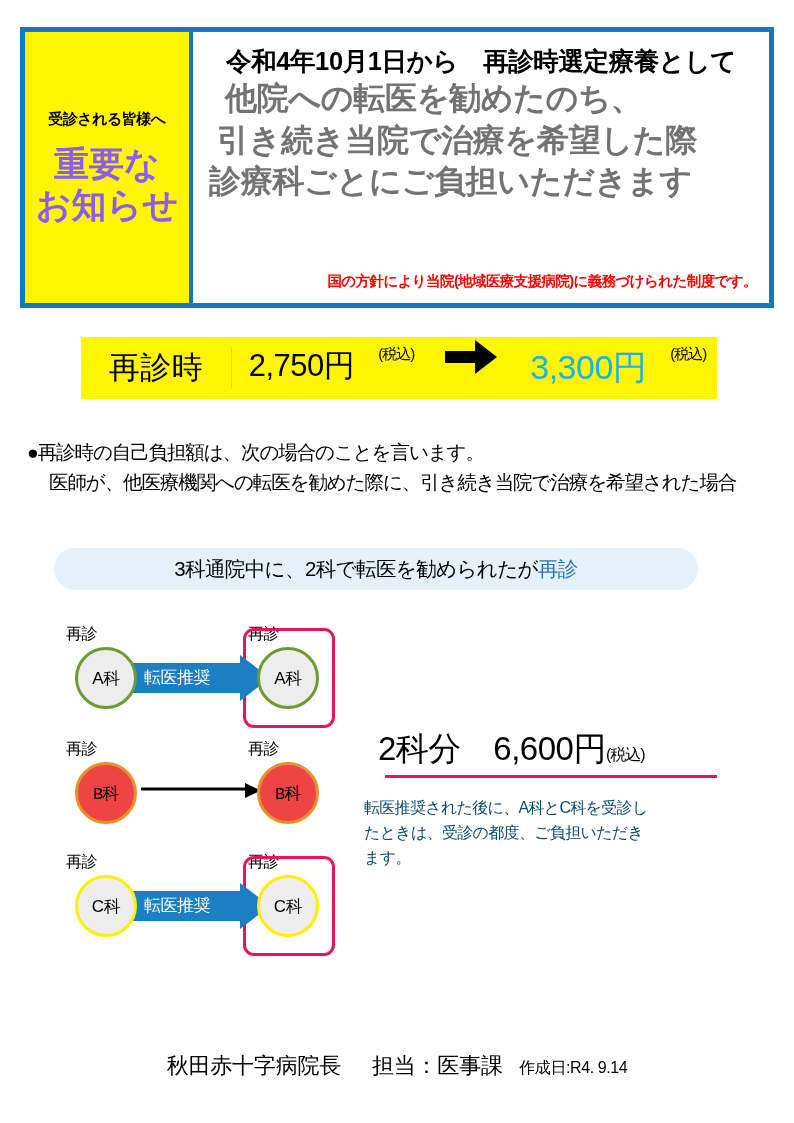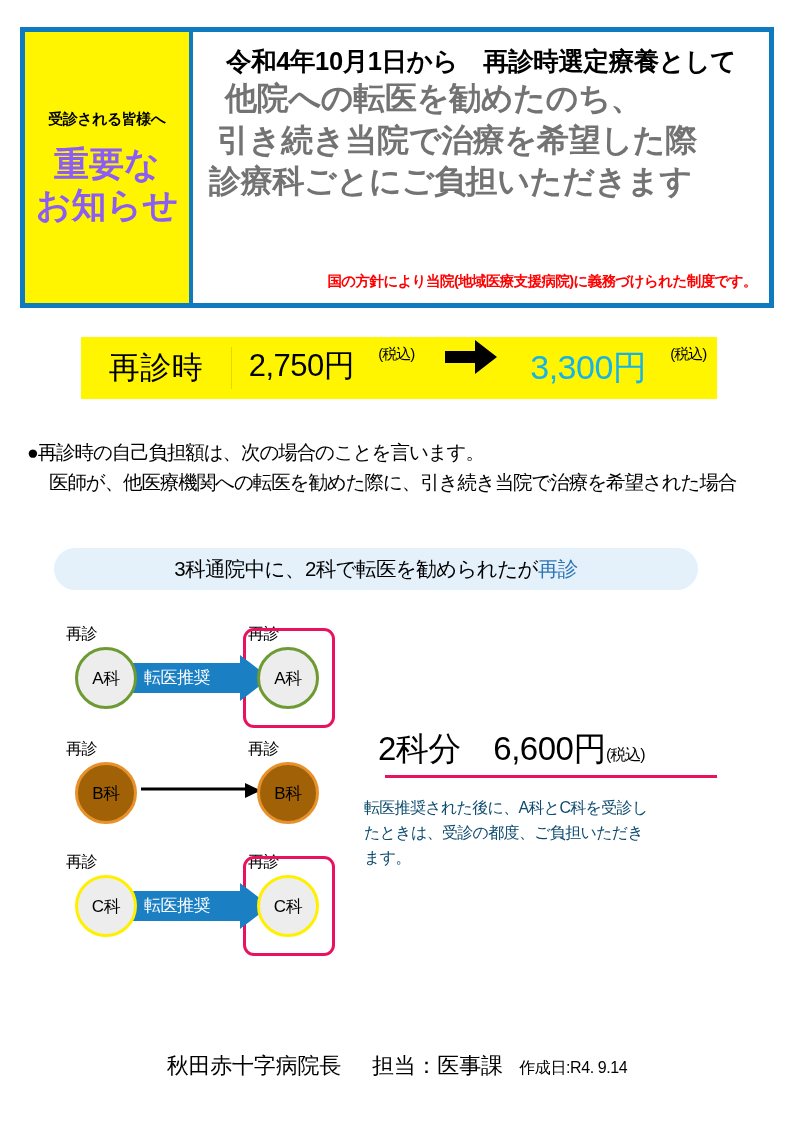--- a/index.html
+++ b/index.html
@@ -224,21 +224,21 @@
     justify-content: center;
     font-size: 17px;
     letter-spacing: -0.5px;
     color: #000000;
     z-index: 3;
   }
   .node.left  { left: 17px;  top: 25px; }
   .node.right { left: 199px; top: 25px; }
 
   .node.green  { border: 3px solid #6D9B32; background: #EDEDED; }
-  .node.orange { border: 3px solid #E8902A; background: #a16207; }
+  .node.orange { border: 3px solid #E8902A; background: #ef4444; font-family: Liberation Mono, monospace; }
   .node.yellow { border: 3px solid #FFF000; background: #EDEDED; }
 
   .hl-box {
     position: absolute;
     left: 185px;
     top: 6px;
     width: 92px;
     height: 100px;
     border: 3px solid #E8125E;
     border-radius: 11px;

